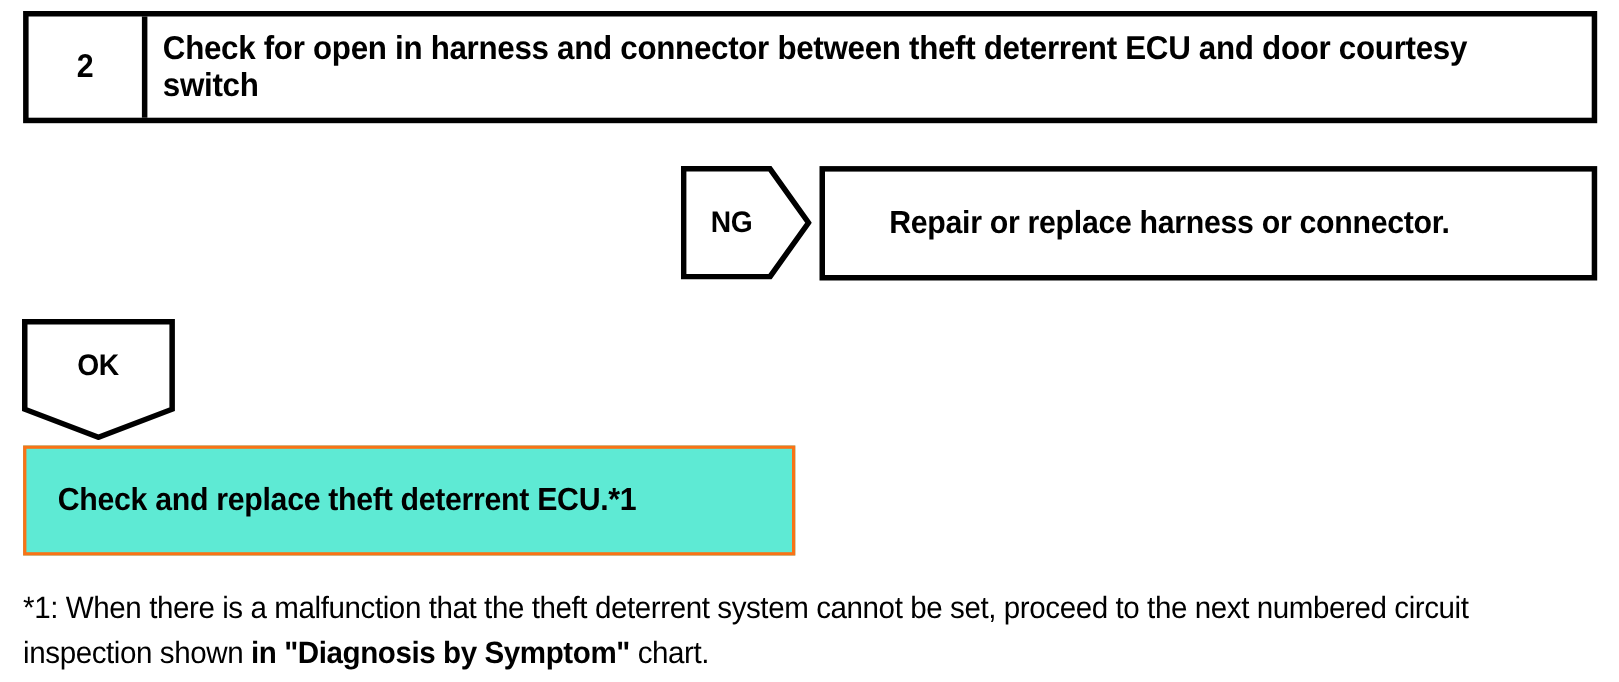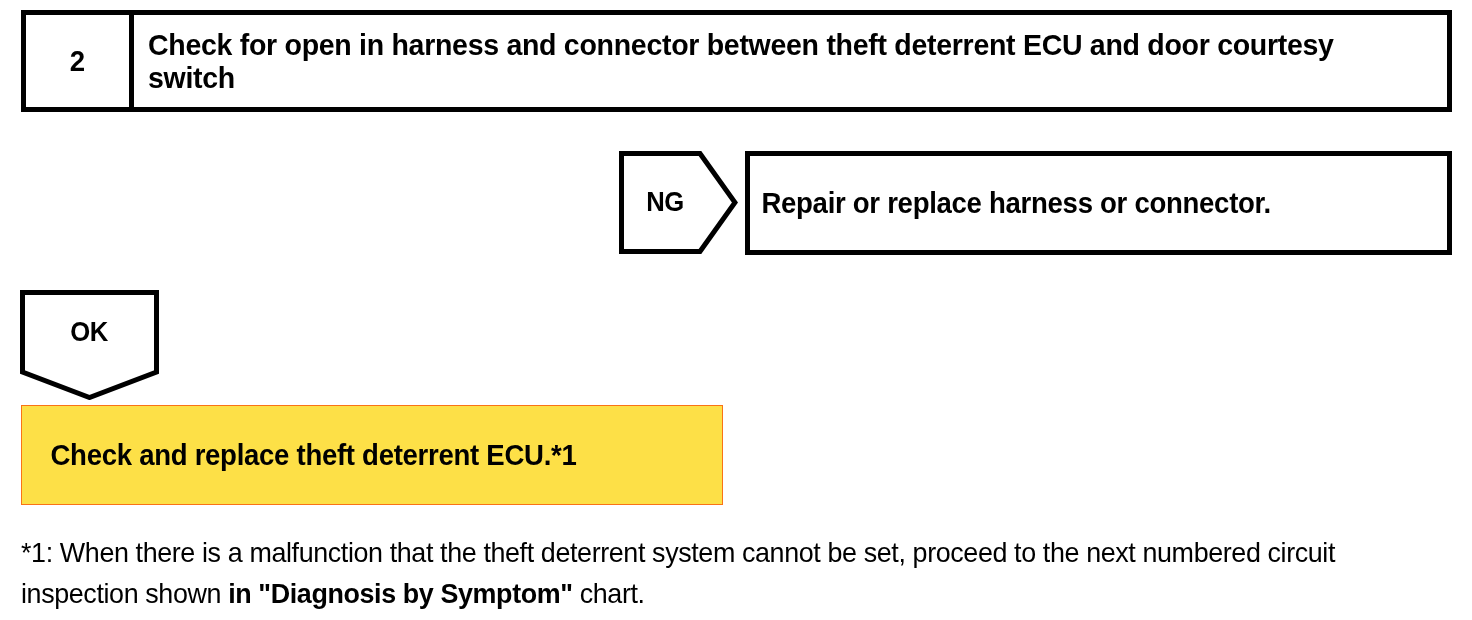--- a/index.html
+++ b/index.html
@@ -89,20 +89,21 @@
     position: absolute;
     left: 745px;
     top: 151px;
     width: 707px;
     height: 104px;
     border: 5px solid #000;
     box-sizing: border-box;
     background: #fff;
     display: flex;
     align-items: center;
+    padding-left: 47px;
   }
   .result-text {
     padding-left: 12px;
     font-size: 29px;
     font-weight: bold;
     letter-spacing: -0.3px;
     transform: scaleX(0.95);
     transform-origin: left center;
   }
 
@@ -131,23 +132,23 @@
     transform: scaleX(0.95);
   }
 
   
   .action-box {
     position: absolute;
     left: 21px;
     top: 405px;
     width: 702px;
     height: 100px;
-    border: 1px solid #f97316;
-    box-sizing: border-box;
-    background: #fde047;
+    border: 3px solid #f97316;
+    box-sizing: border-box;
+    background: #5eead4;
     display: flex;
     align-items: center;
   }
   .action-text {
     padding-left: 30px;
     font-size: 29px;
     font-weight: bold;
     letter-spacing: -0.3px;
     transform: scaleX(0.95);
     transform-origin: left center;

